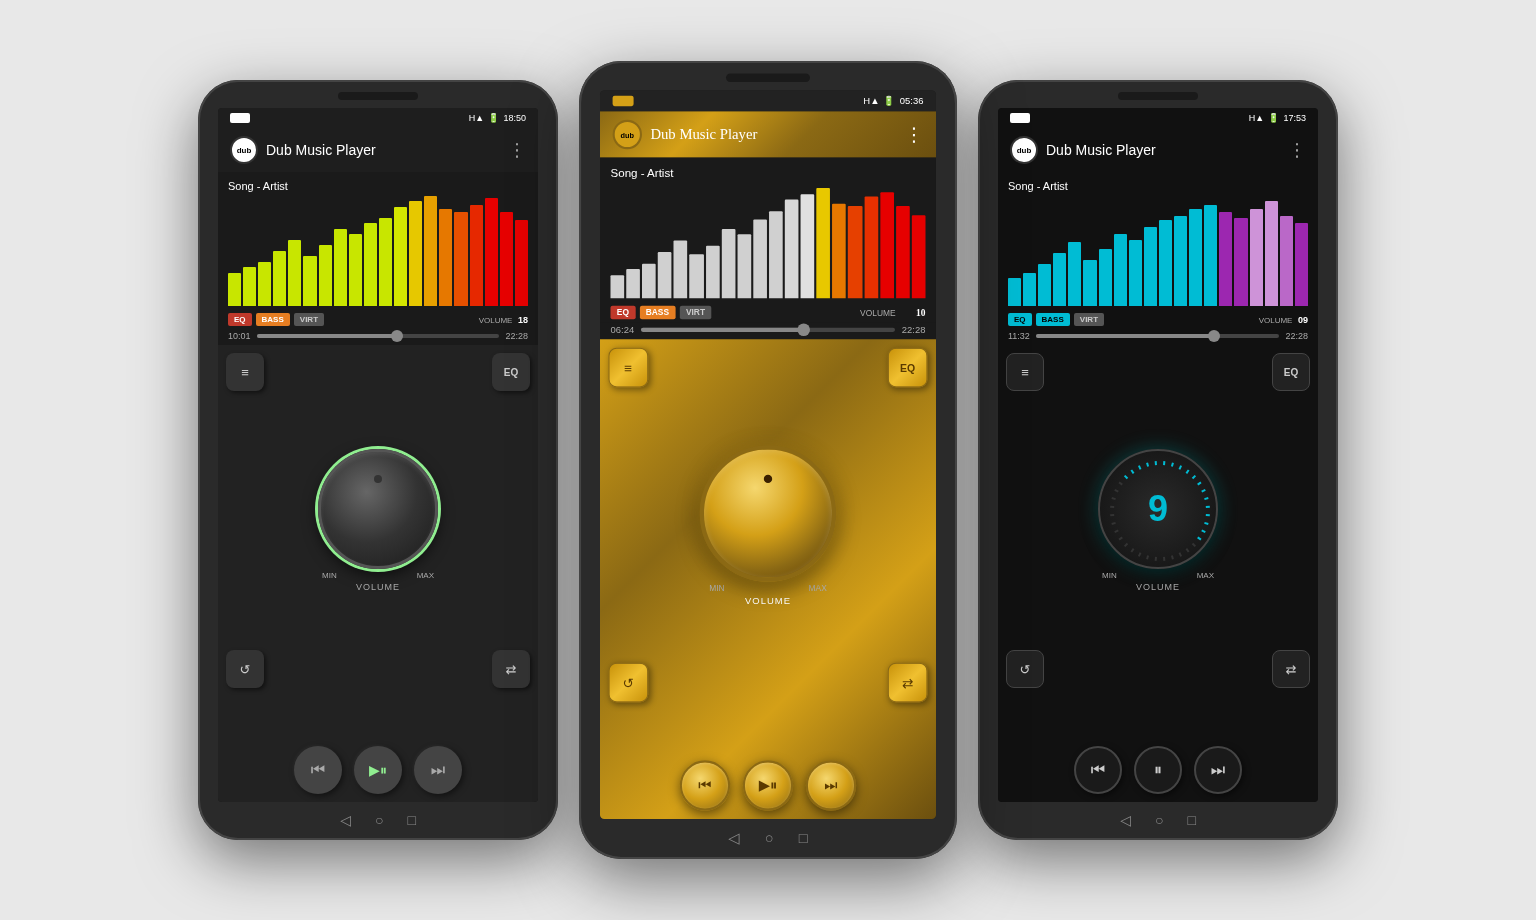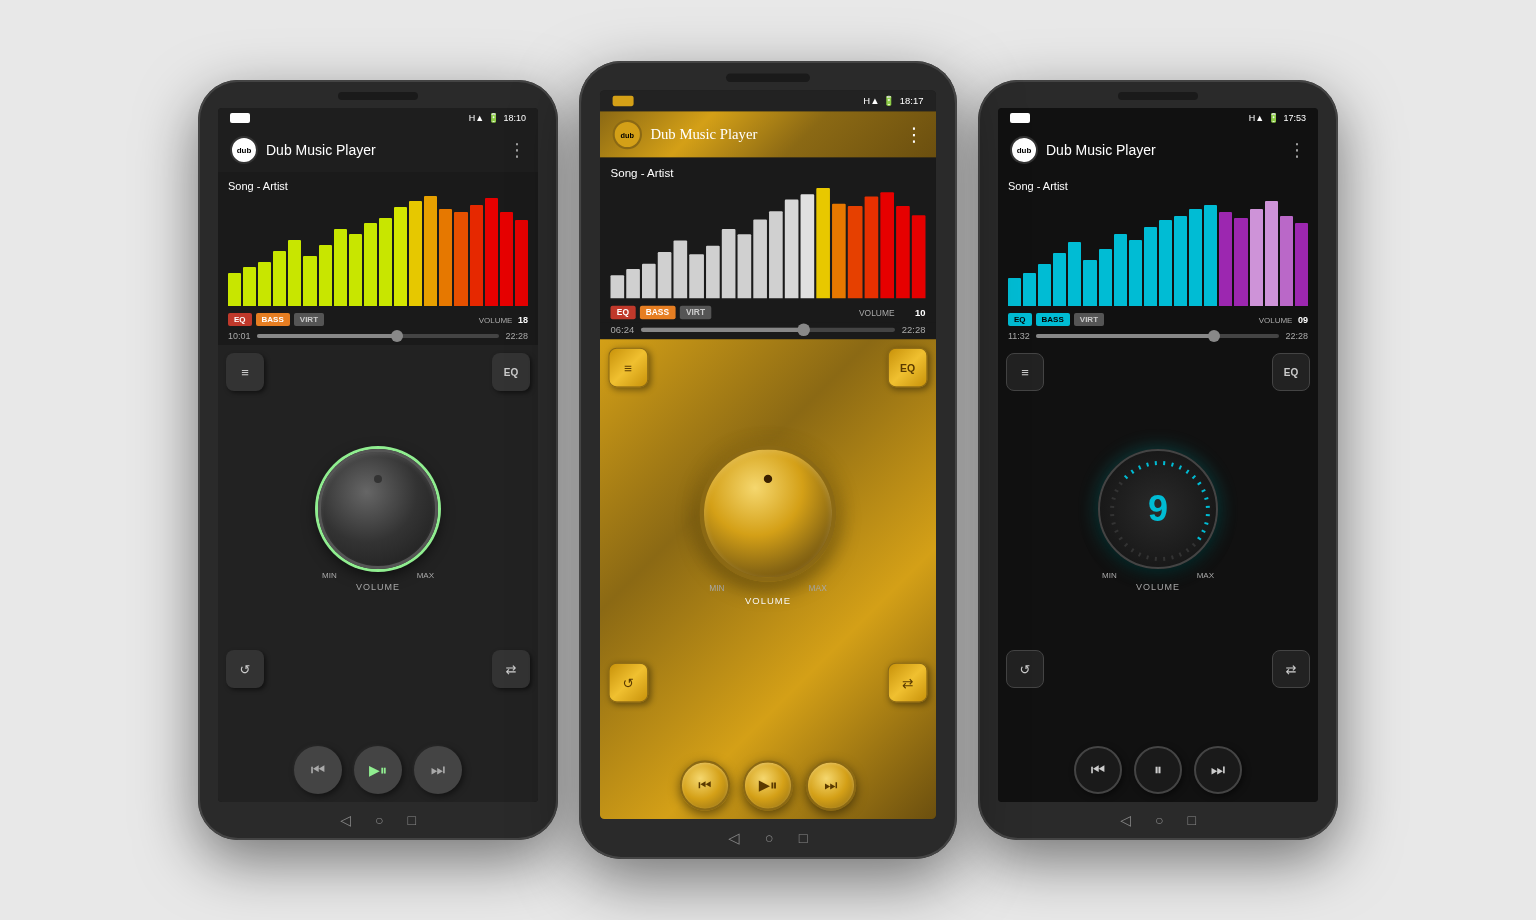--- a/index.html
+++ b/index.html
@@ -396,21 +396,21 @@
 
   <div class="phone">
     <div class="phone-speaker"></div>
     <div class="phone-screen">
 
       <div class="status-bar app-header-dark">
         <span style="width:20px;height:10px;background:#fff;border-radius:2px;display:inline-block;"></span>
         <div class="status-right">
           <span>H▲</span>
           <span>🔋</span>
-          <span>18:10</span>
+          <span>18:50</span>
         </div>
       </div>
 
       <div class="app-header app-header-dark">
         <div class="app-logo logo-dark">
           <span>dub</span>
         </div>
         <span class="app-title title-dark">Dub Music Player</span>
         <span class="more-btn">⋮</span>
       </div>
@@ -499,21 +499,21 @@
 
   <div class="phone phone-center">
     <div class="phone-speaker"></div>
     <div class="phone-screen">
 
       <div class="status-bar" style="background:#222;">
         <span style="width:20px;height:10px;background:#D4A017;border-radius:2px;display:inline-block;"></span>
         <div class="status-right">
           <span>H▲</span>
           <span>🔋</span>
-          <span>18:17</span>
+          <span>05:36</span>
         </div>
       </div>
 
       <div class="app-header app-header-gold">
         <div class="app-logo logo-gold">
           <span style="font-size:7px;font-weight:900;color:#000;">dub</span>
         </div>
         <span class="app-title title-gold">Dub Music Player</span>
         <span class="more-btn" style="color:#fff;">⋮</span>
       </div>
@@ -545,21 +545,21 @@
       </div>
 
       <div class="controls-row" style="background:#1a1a1a;">
         <div style="display:flex;gap:4px;">
           <span class="tag-btn tag-red">EQ</span>
           <span class="tag-btn tag-orange">BASS</span>
           <span class="tag-btn tag-gray">VIRT</span>
         </div>
         <div>
           <span class="volume-label">VOLUME</span>
-          <span class="volume-val" style="margin-left:17px;">10</span>
+          <span class="volume-val" style="margin-left:17px;font-family:Liberation Serif, serif;">10</span>
         </div>
       </div>
 
       <div class="progress-row" style="background:#1a1a1a;">
         <span>06:24</span>
         <div class="progress-bar-bg">
           <div class="progress-fill" style="width:64%;background:#888;"></div>
           <div class="progress-thumb" style="left:64%;"></div>
         </div>
         <span>22:28</span>

